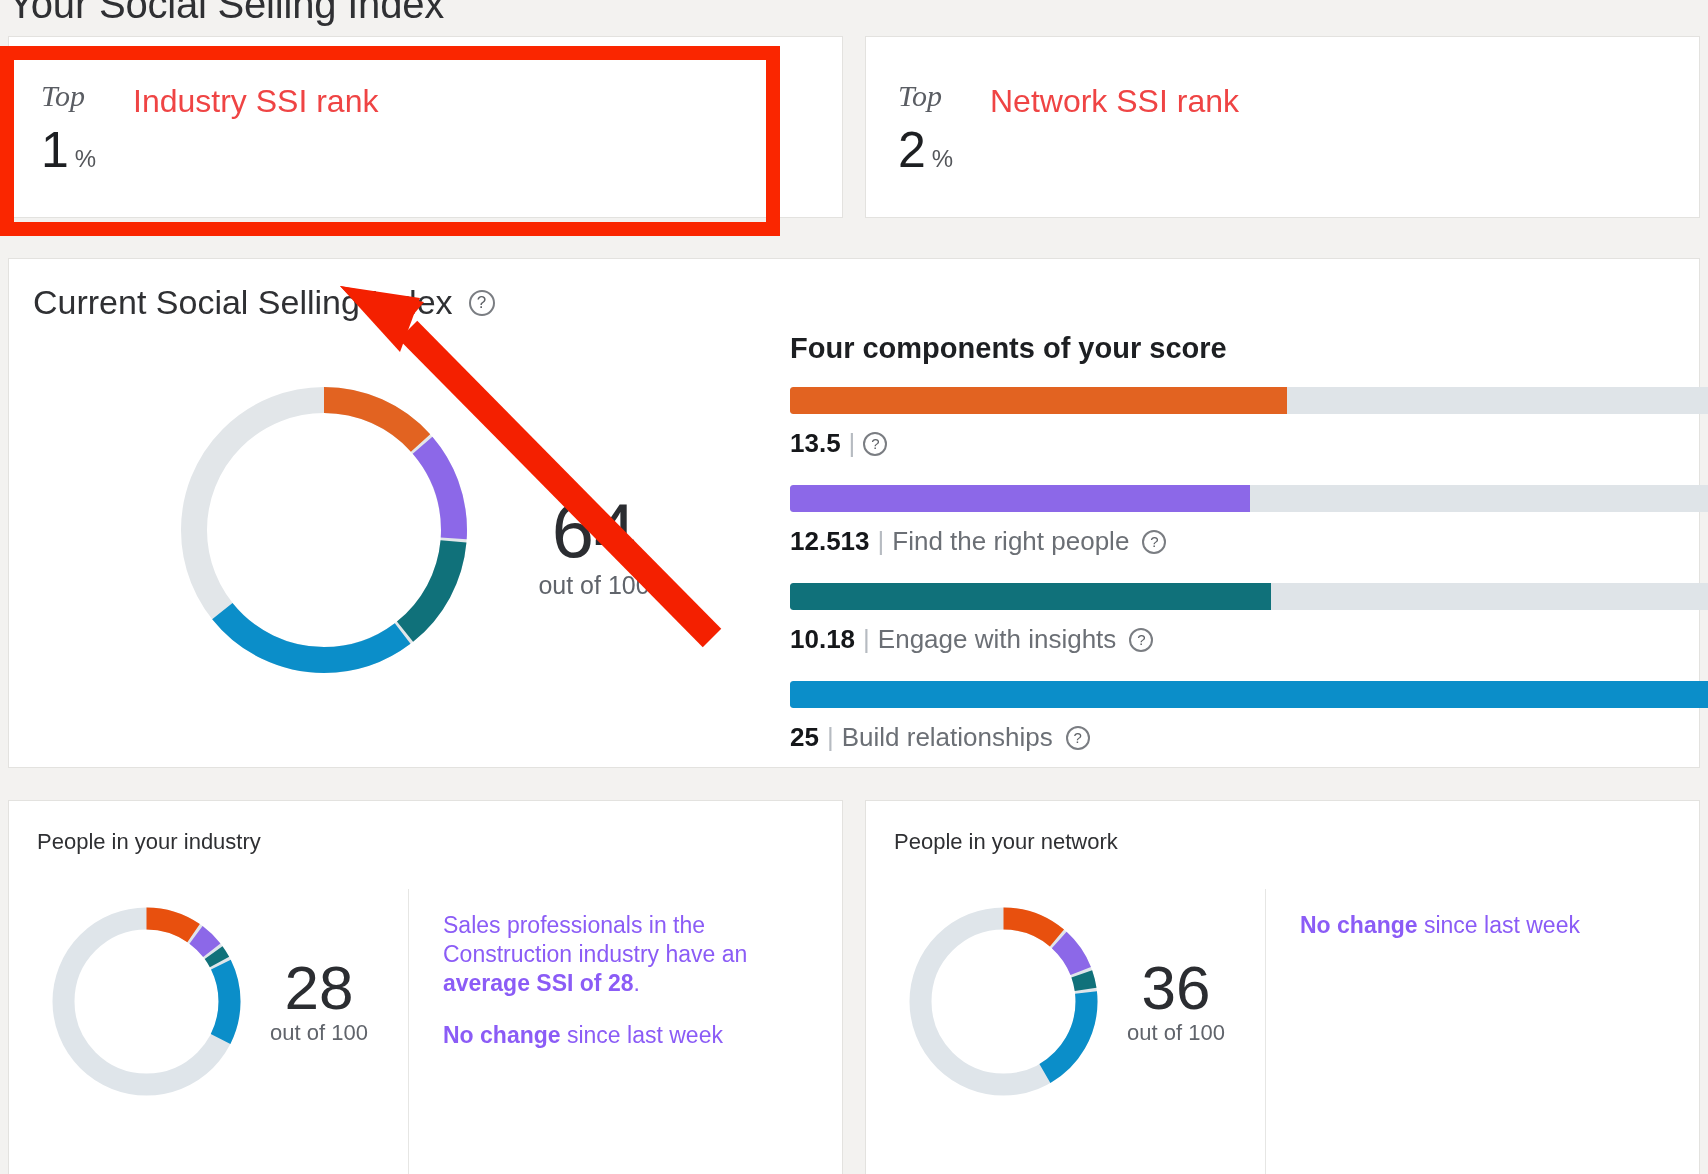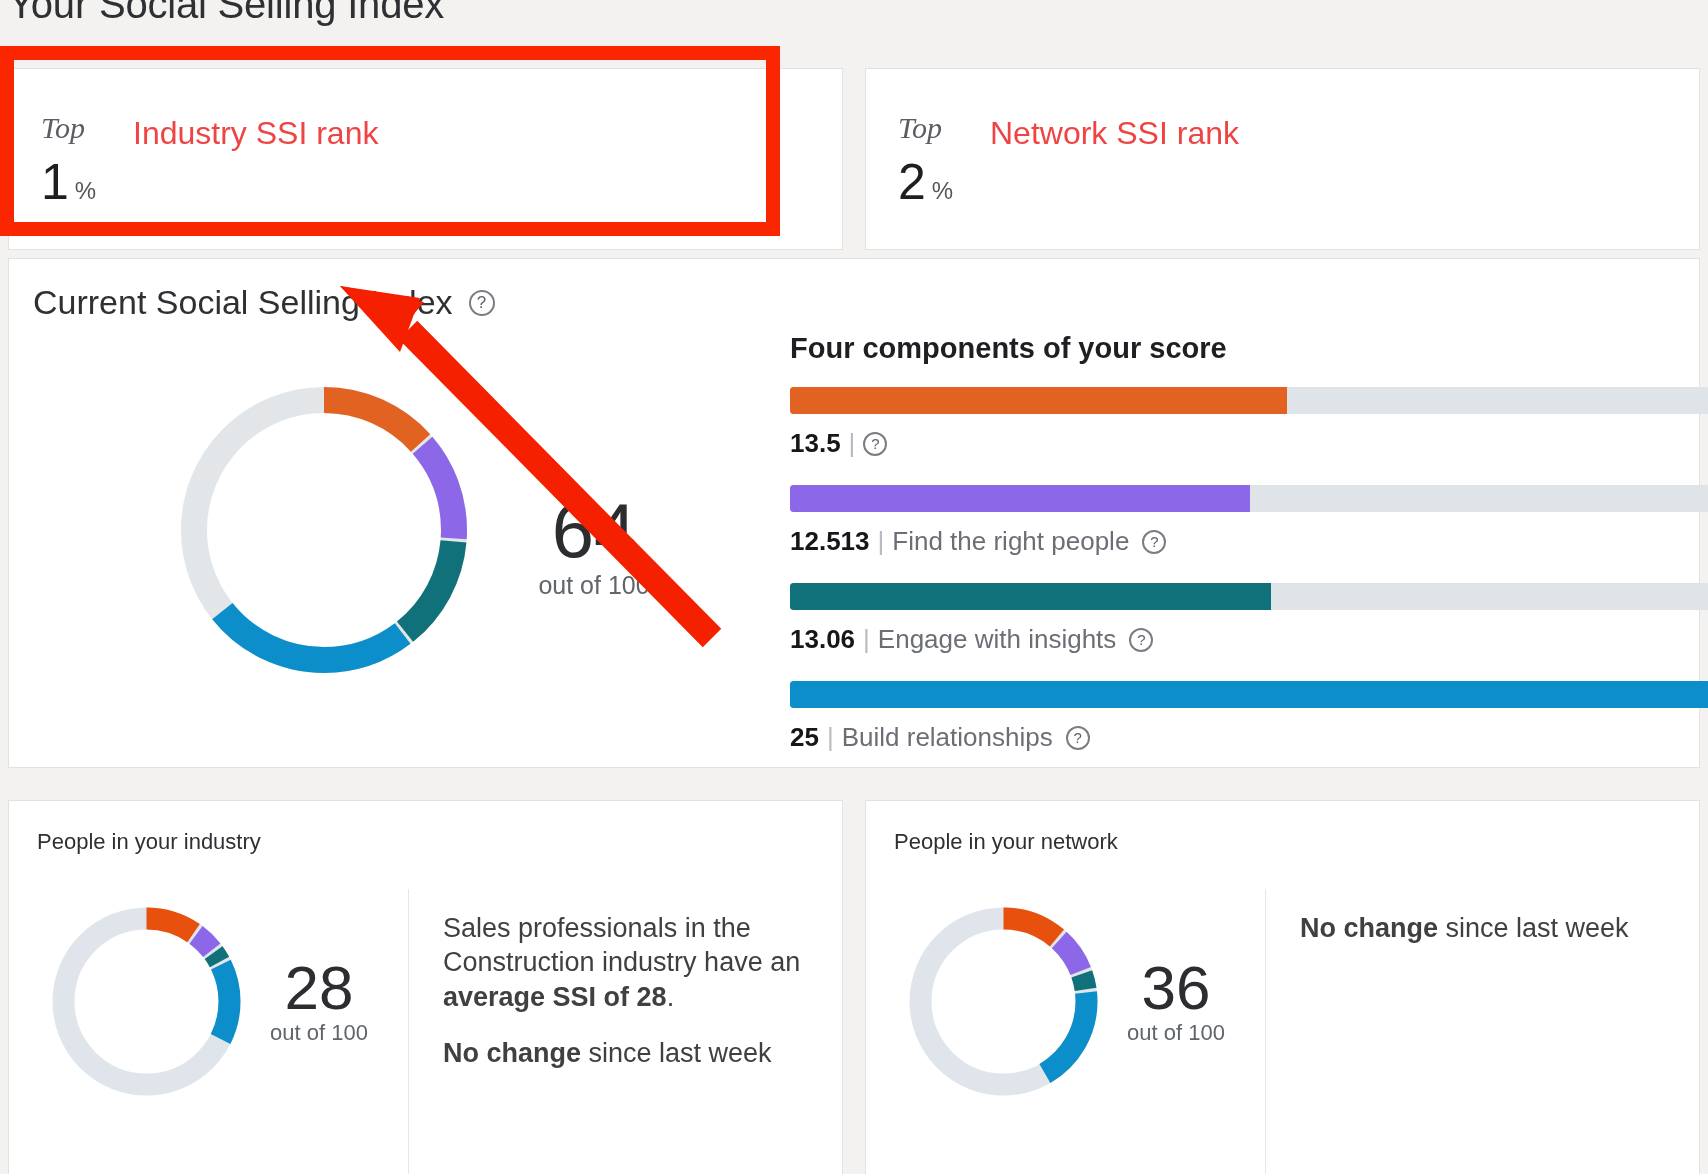--- a/index.html
+++ b/index.html
@@ -27,21 +27,21 @@
     font-weight: 400;
     color: #2f3033;
     letter-spacing: -0.2px;
     white-space: nowrap;
   }
 
   
   .rank-row {
     position: absolute;
     left: 8px;
-    top: 68px;
+    top: 36px;
     width: 1692px;
     height: 182px;
     display: flex;
     gap: 22px;
   }
   .rank-card {
     flex: 1 1 0;
     background: #ffffff;
     border: 1px solid #e3e2df;
     position: relative;
@@ -271,22 +271,22 @@
   .mini-sub {
     font-size: 22px;
     color: #60646b;
     margin-top: 2px;
   }
   .bc-right {
     flex: 1;
     padding: 22px 30px 0 34px;
   }
   .bc-right p {
-    font-size: 27px;
-    color: #404040;
+    font-size: 23px;
+    color: #8b5cf6;
     line-height: 1.27;
     margin-bottom: 22px;
   }
   .bc-right p b { font-weight: 700; }
   .bc-right p.last { margin-bottom: 0; }
 
   
   .arrow-layer {
     position: absolute;
     left: 0; top: 0;
@@ -380,21 +380,21 @@
       <span class="comp-name">Find the right people</span>
       <span class="help-icon sm">?</span>
     </div>
 
     <div class="comp-row">
       <div class="bar-track">
         <div class="bar-fill" id="bar2" style="width: 52.24%; background: rgb(16, 113, 122);"></div>
       </div>
     </div>
     <div class="comp-label">
-      <b>13.06</b>
+      <b>10.18</b>
       <span class="comp-sep">|</span>
       <span class="comp-name">Engage with insights</span>
       <span class="help-icon sm">?</span>
     </div>
 
     <div class="comp-row">
       <div class="bar-track">
         <div class="bar-fill" id="bar3" style="width: 100%; background: rgb(11, 142, 201);"></div>
       </div>
     </div>

